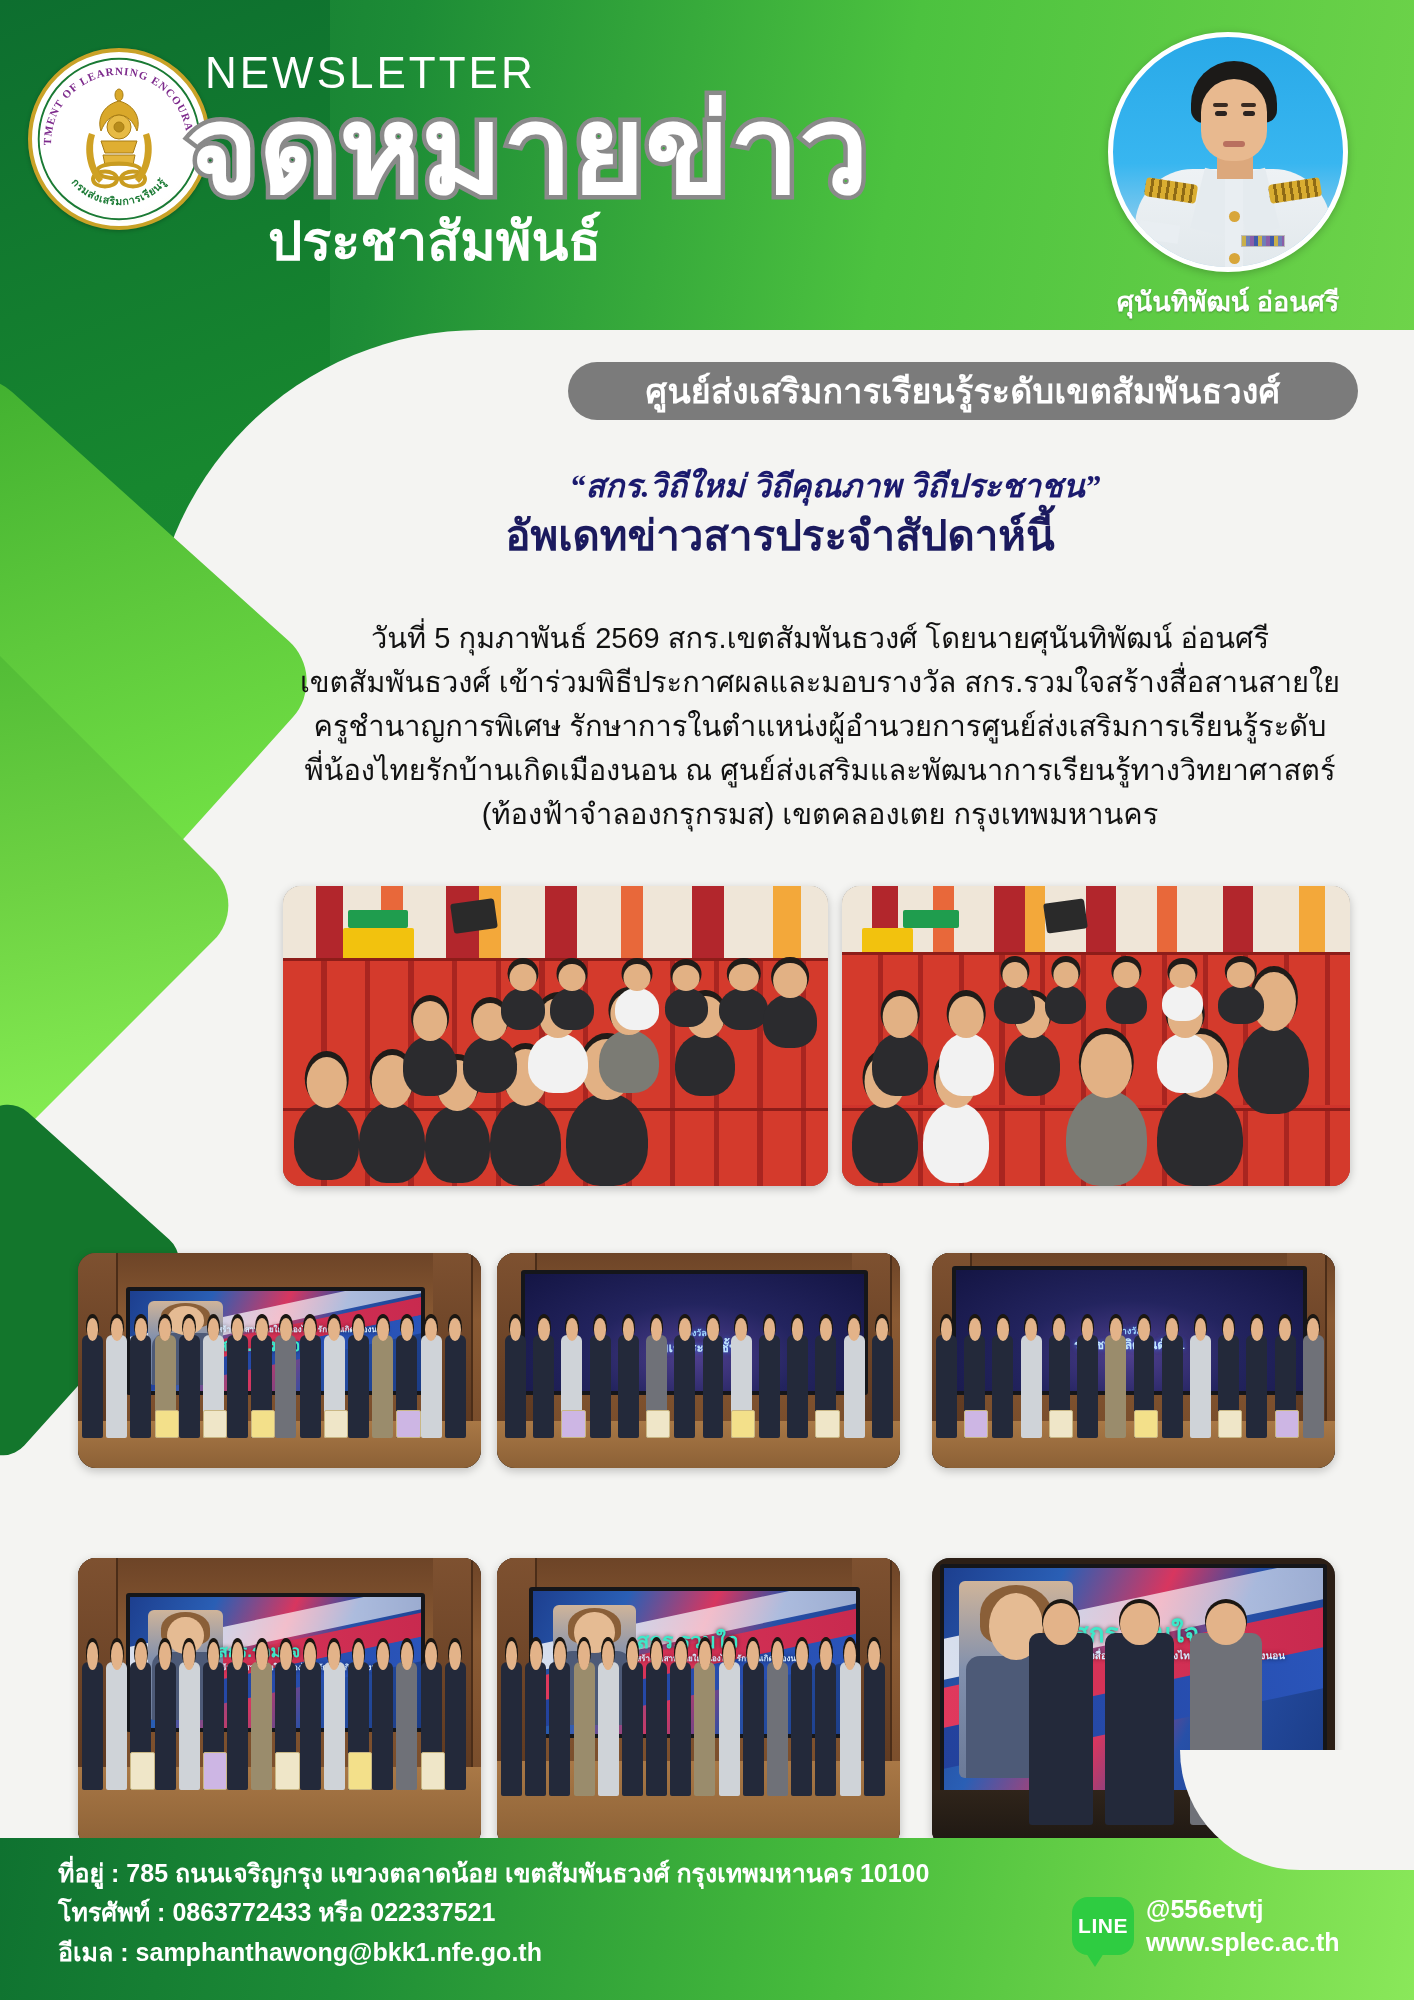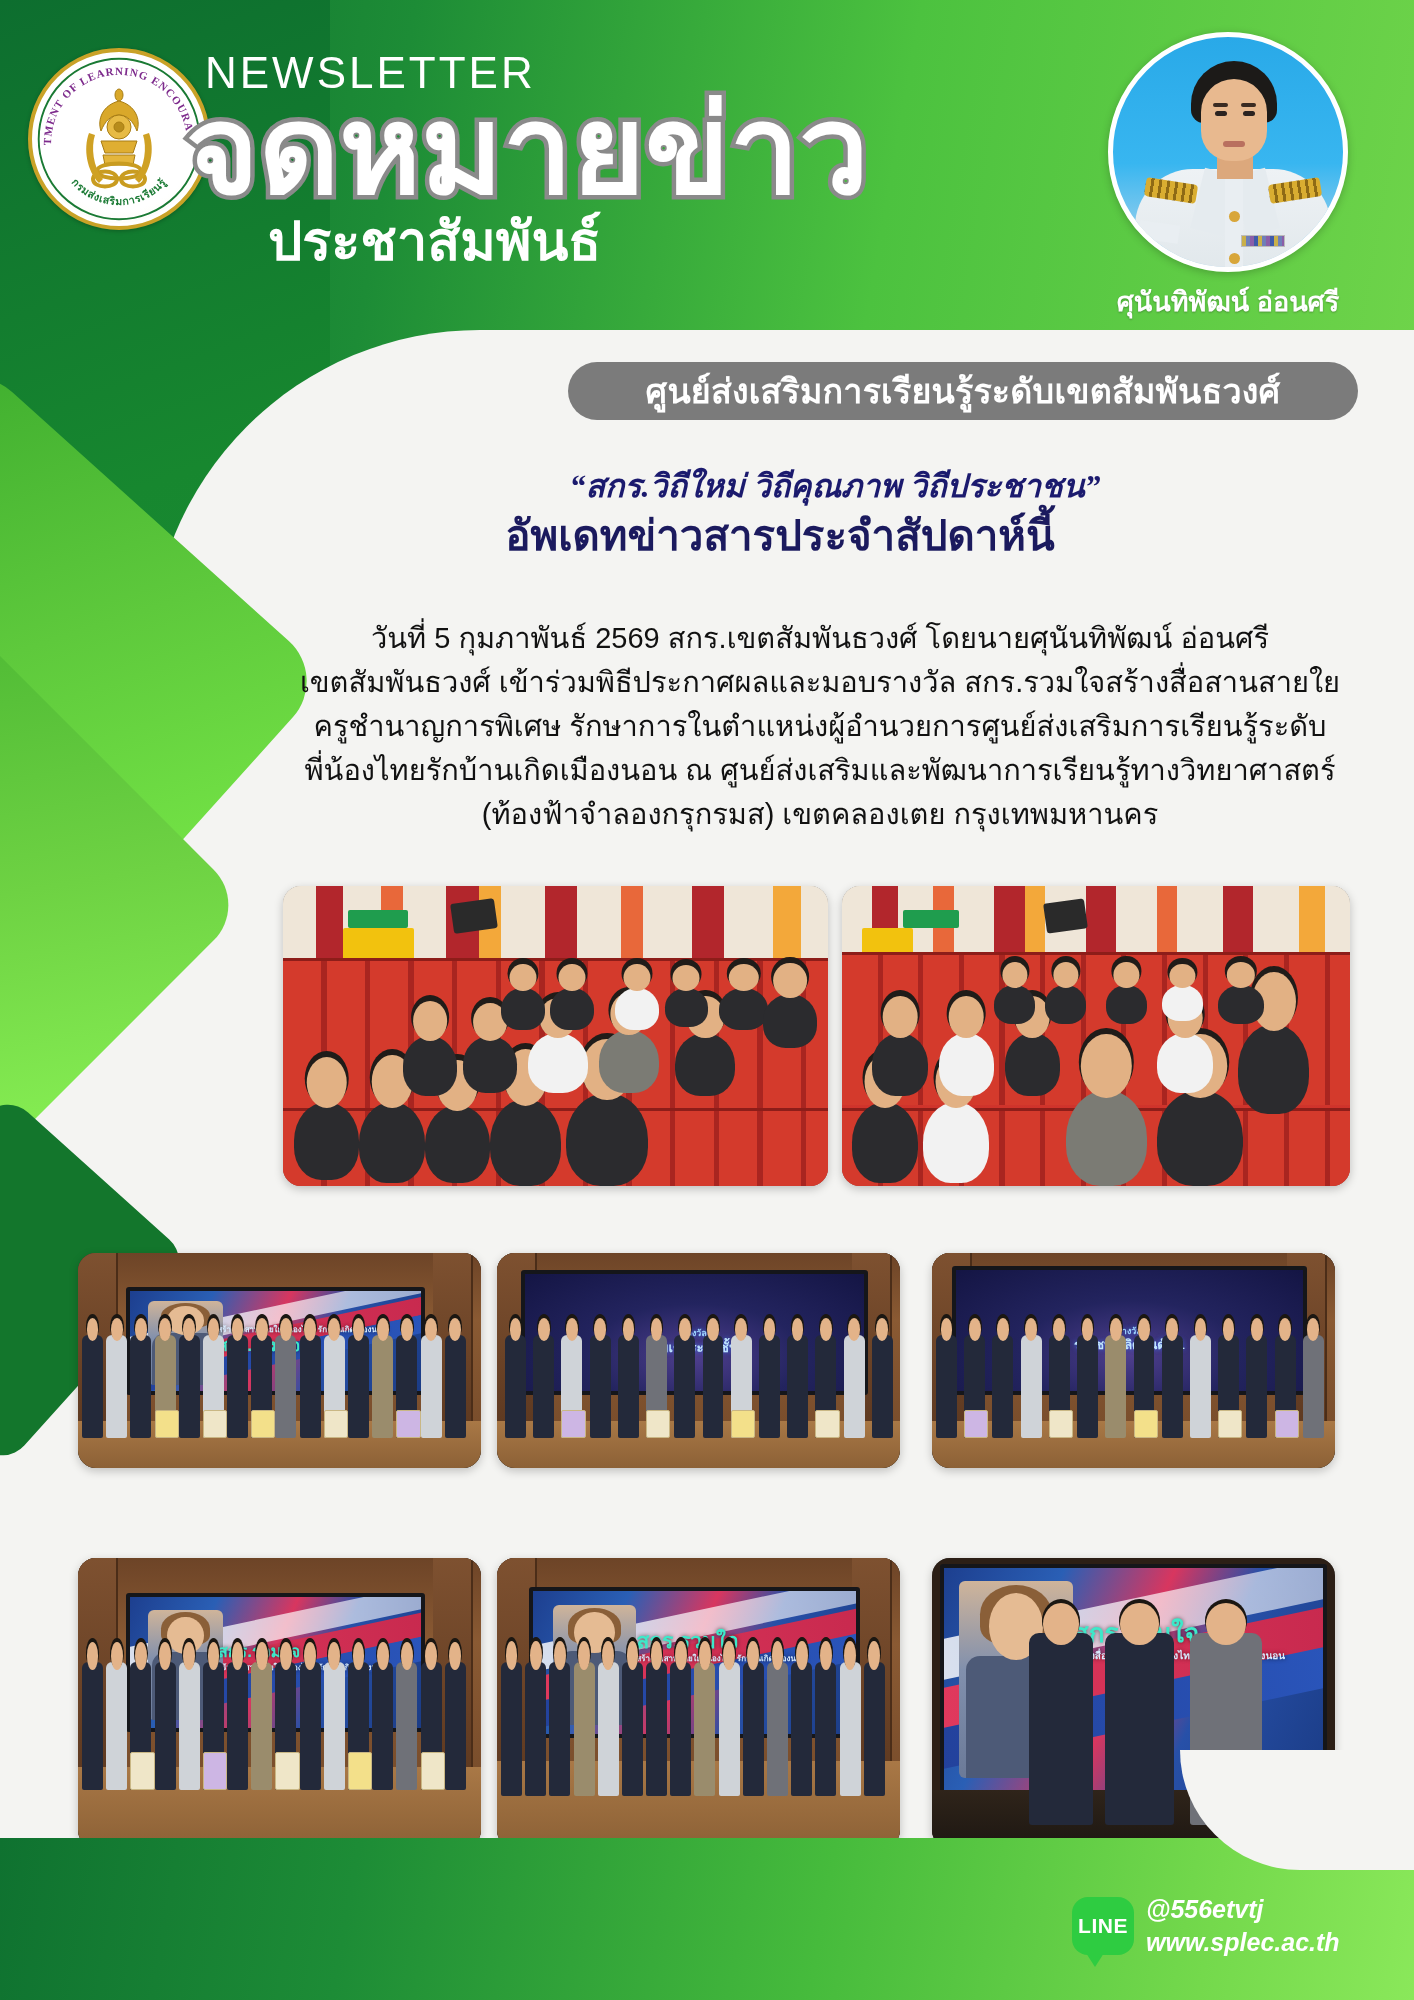--- a/index.html
+++ b/index.html
@@ -333,21 +333,21 @@
     display: flex; align-items: center; justify-content: center;
   }
   .line-bubble::after {
     content:''; position:absolute; left: 14px; bottom: -12px;
     width: 0; height: 0;
     border-left: 9px solid transparent; border-right: 9px solid transparent;
     border-top: 14px solid #2ecc41;
   }
   .line-bubble span { color:#ffffff; font-weight:bold; font-size:21px; letter-spacing:.5px; }
   .line-lines { color:#ffffff; font-size:25px; font-weight:bold; line-height:1.3; }
-  .line-lines div { white-space: nowrap; font-style: italic; }
+  .line-lines div { white-space: nowrap; }
 </style>
 </head>
 <body>
 
 <div id="poster">
 
   <div class="bg-dark-green"></div>
   <div class="bg-dark-green-left"></div>
   <div class="bg-white-round"></div>
   <div class="bg-bright-diag"></div>
@@ -776,20 +776,25 @@
       <div class="row-people" style="bottom:8%; height:66%;">
         <div class="pp" style="left:24%; width:16%; border-radius:10px 10px 3px 3px;"></div>
         <div class="pp" style="left:43%; width:17%; border-radius:10px 10px 3px 3px;"></div>
         <div class="pp grey" style="left:64%; width:18%; border-radius:10px 10px 3px 3px;"></div>
       </div>
     </div>
   </div>
 
   <div class="footer-band">
     <div class="footer-notch"></div>
+    <div class="footer-text">
+      <div>ที่อยู่ : 785 ถนนเจริญกรุง แขวงตลาดน้อย เขตสัมพันธวงศ์ กรุงเทพมหานคร 10100</div>
+      <div>โทรศัพท์ :  0863772433 หรือ 022337521</div>
+      <div>อีเมล : samphanthawong@bkk1.nfe.go.th</div>
+    </div>
     <div class="line-block">
       <div class="line-bubble">
         <span>LINE</span>
       </div>
       <div class="line-lines">
         <div>@556etvtj</div>
         <div>www.splec.ac.th</div>
       </div>
     </div>
   </div>

